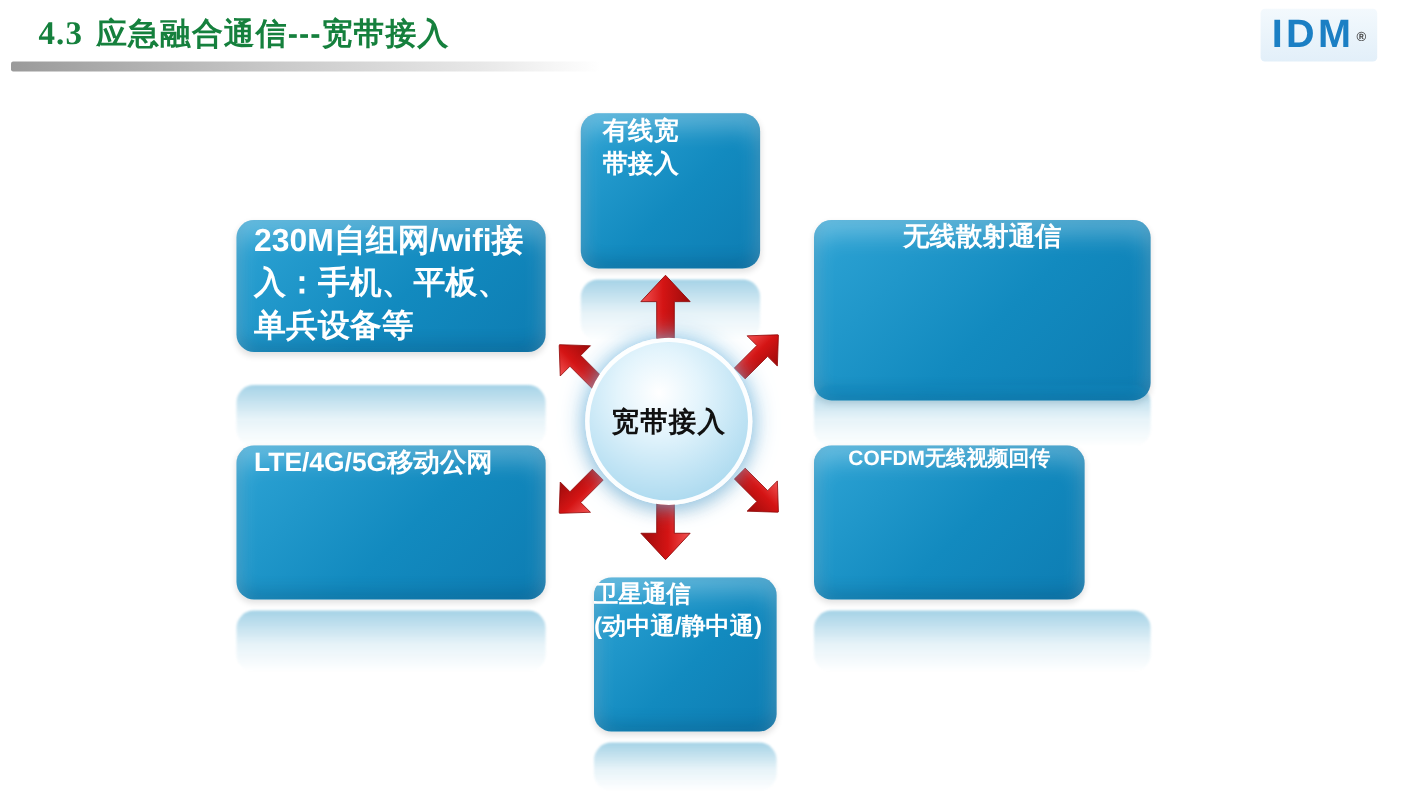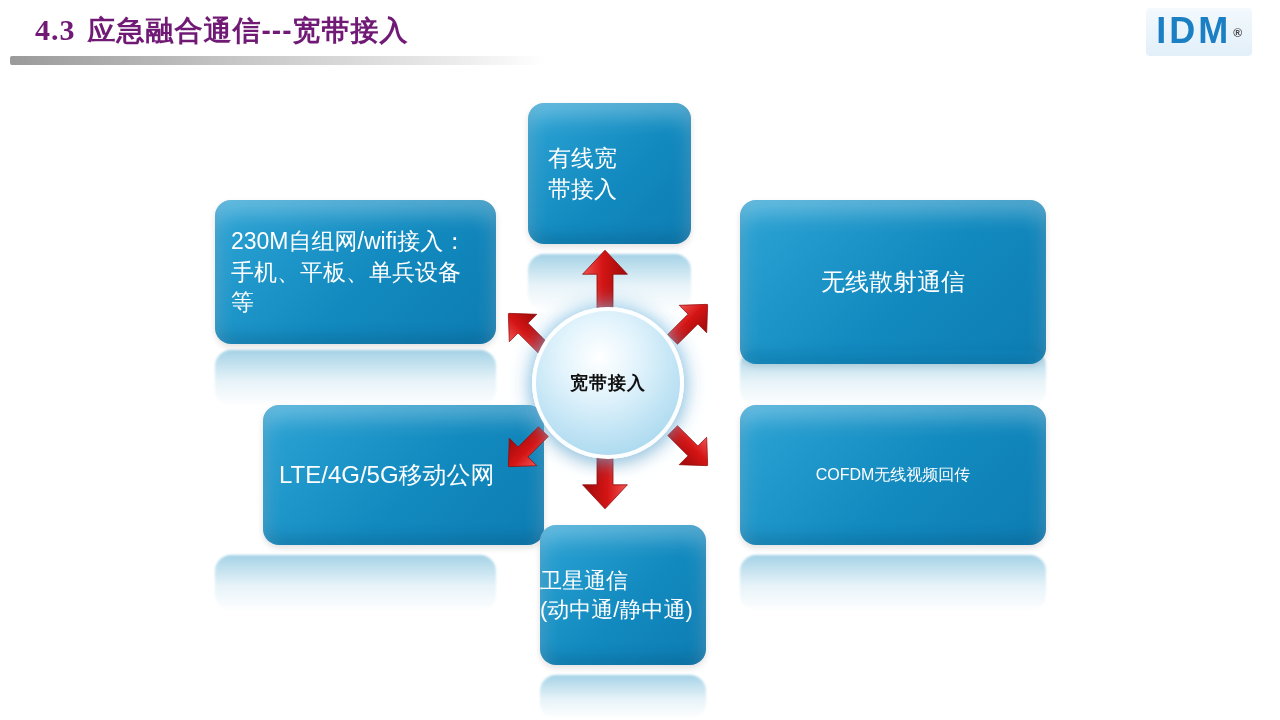--- a/index.html
+++ b/index.html
@@ -2,65 +2,65 @@
 <html><head>
 <meta charset="utf-8">
 <style>
   * { margin: 0; padding: 0; box-sizing: border-box; }
   html, body { width: 1280px; height: 720px; background: #ffffff; overflow: hidden; }
   body { font-family: "Liberation Sans", "DejaVu Sans", sans-serif; position: relative; }
 
   .stage { position: absolute; inset: 0; width: 1280px; height: 720px; }
 
   
-  .slide-title { position: absolute; left: 35px; top: 12px; color: #701a75; font-weight: bold;
+  .slide-title { position: absolute; left: 35px; top: 12px; color: #15803d; font-weight: bold;
                  font-size: 28px; letter-spacing: 1px; white-space: nowrap; }
   .slide-title .num { font-family: "Liberation Serif", serif; font-size: 30px; margin-right: 12px; }
   .title-rule { position: absolute; left: 10px; top: 56px; width: 536px; height: 9px;
                 background: linear-gradient(to right, #9a9a9a 0%, #c9c9c9 45%, #e8e8e8 80%, rgba(255,255,255,0) 100%);
                 border-radius: 2px; }
 
   .logo { position: absolute; right: 28px; top: 8px; padding: 2px 10px 4px 10px;
           background: linear-gradient(180deg, #f3f9fd, #e2eff9); border-radius: 4px; }
   .logo .word { color: #1b7fc4; font-weight: 800; font-size: 36px; letter-spacing: 3px;
                 font-family: "Liberation Sans", sans-serif; text-align: right; }
   .logo .reg { color: #444; font-size: 12px; vertical-align: super; margin-left: 2px; font-weight: bold; }
 
   
   .node { position: absolute; border-radius: 16px;
           background: linear-gradient(135deg, #2ea4d5 0%, #128abf 55%, #0d7cb2 100%);
           box-shadow: inset 0 14px 20px rgba(255,255,255,0.28), inset 0 -8px 14px rgba(0,40,70,0.18),
                       0 3px 6px rgba(0,0,0,0.12);
-          color: #ffffff; font-weight: normal; display: flex; align-items: center; }
+          color: #ffffff; font-weight: bold; display: flex; }
   .node .label { white-space: pre-line; line-height: 1.32; width: 100%; }
 
   .node.top-center    { left: 528px; top: 103px; width: 163px; height: 141px; font-size: 23px; padding: 0 20px; }
-  .node.top-left      { left: 215px; top: 200px; width: 281px; height: 144px; font-size: 23px; padding: 0 16px; }
+  .node.top-left      { left: 215px; top: 200px; width: 281px; height: 120px; font-size: 29px; padding: 0 16px; }
   .node.top-right     { left: 740px; top: 200px; width: 306px; height: 164px; font-size: 24px; text-align: center; }
-  .node.bottom-left   { left: 215px; top: 405px; width: 281px; height: 140px; font-size: 24px; padding: 0 16px; margin-left: 48px; }
-  .node.bottom-right  { left: 740px; top: 405px; width: 306px; height: 140px; font-size: 16px; text-align: center; }
+  .node.bottom-left   { left: 215px; top: 405px; width: 281px; height: 140px; font-size: 24px; padding: 0 16px; }
+  .node.bottom-right  { left: 740px; top: 405px; width: 246px; height: 140px; font-size: 19px; text-align: center; }
   .node.bottom-center { left: 540px; top: 525px; width: 166px; height: 140px; font-size: 22px; padding: 0 0; }
 
   
   .reflection { position: absolute; border-radius: 16px; height: 56px; filter: blur(1px); pointer-events: none;
                 background: linear-gradient(to bottom, rgba(18,138,191,0.38) 0%, rgba(18,138,191,0.10) 55%, rgba(18,138,191,0) 100%); }
   .reflection.r-top-center    { left: 528px; top: 254px; width: 163px; }
   .reflection.r-top-left      { left: 215px; top: 350px; width: 281px; }
   .reflection.r-top-right     { left: 740px; top: 350px; width: 306px; }
   .reflection.r-bottom-left   { left: 215px; top: 555px; width: 281px; }
   .reflection.r-bottom-right  { left: 740px; top: 555px; width: 306px; }
   .reflection.r-bottom-center { left: 540px; top: 675px; width: 166px; height: 44px; }
 
   
   .hub { position: absolute; left: 532px; top: 307px; width: 152px; height: 152px; border-radius: 50%;
          background: radial-gradient(circle at 44% 32%, #ffffff 0%, #e3f4fc 30%, #bfe3f4 62%, #97cfe9 100%);
          border: 4px solid rgba(255,255,255,0.95);
          box-shadow: 0 0 22px rgba(120,190,230,0.95), 0 6px 14px rgba(0,60,100,0.18);
          display: flex; align-items: center; justify-content: center; z-index: 5; }
-  .hub .label { color: #111111; font-weight: bold; font-size: 18px; letter-spacing: 1px; }
+  .hub .label { color: #111111; font-weight: bold; font-size: 25px; letter-spacing: 1px; }
 
   
   .arrow { position: absolute; z-index: 4; }
   .arrow svg { display: block; width: 100%; height: 100%; }
   .arrow.a-up         { left: 581px; top: 249px; width: 48px; height: 60px; }
   .arrow.a-down       { left: 581px; top: 450px; width: 48px; height: 60px; transform: rotate(180deg); }
   .arrow.a-up-left    { left: 501px; top: 306px; width: 50px; height: 50px; transform: rotate(-45deg); }
   .arrow.a-up-right   { left: 665px; top: 297px; width: 50px; height: 50px; transform: rotate(45deg); }
   .arrow.a-down-left  { left: 501px; top: 424px; width: 50px; height: 50px; transform: rotate(-135deg); }
   .arrow.a-down-right { left: 665px; top: 423px; width: 50px; height: 50px; transform: rotate(135deg); }

